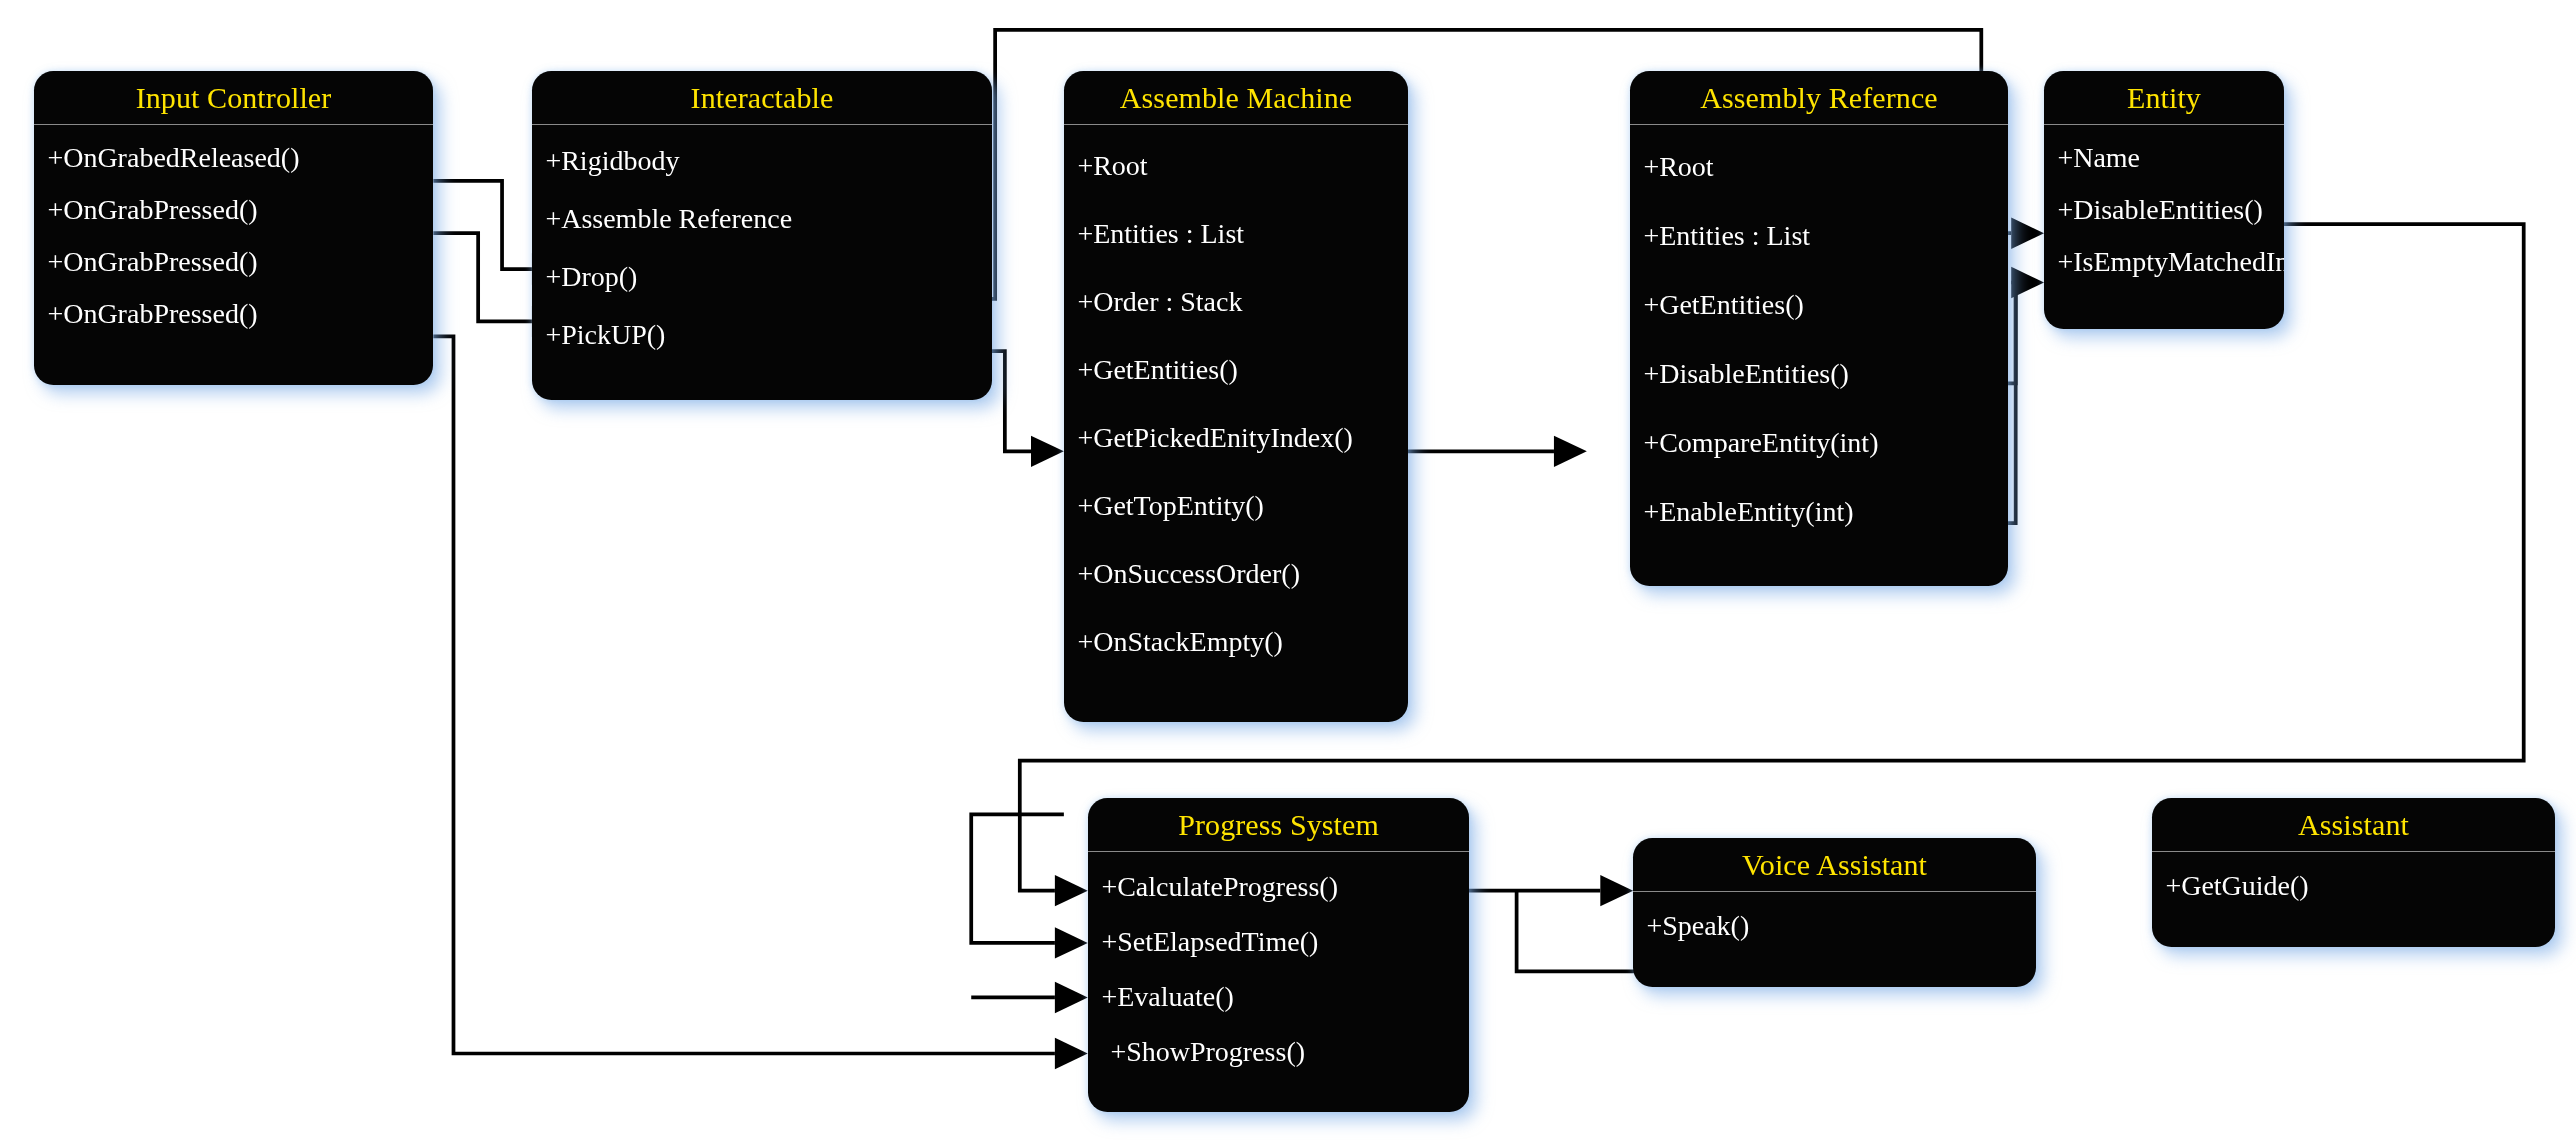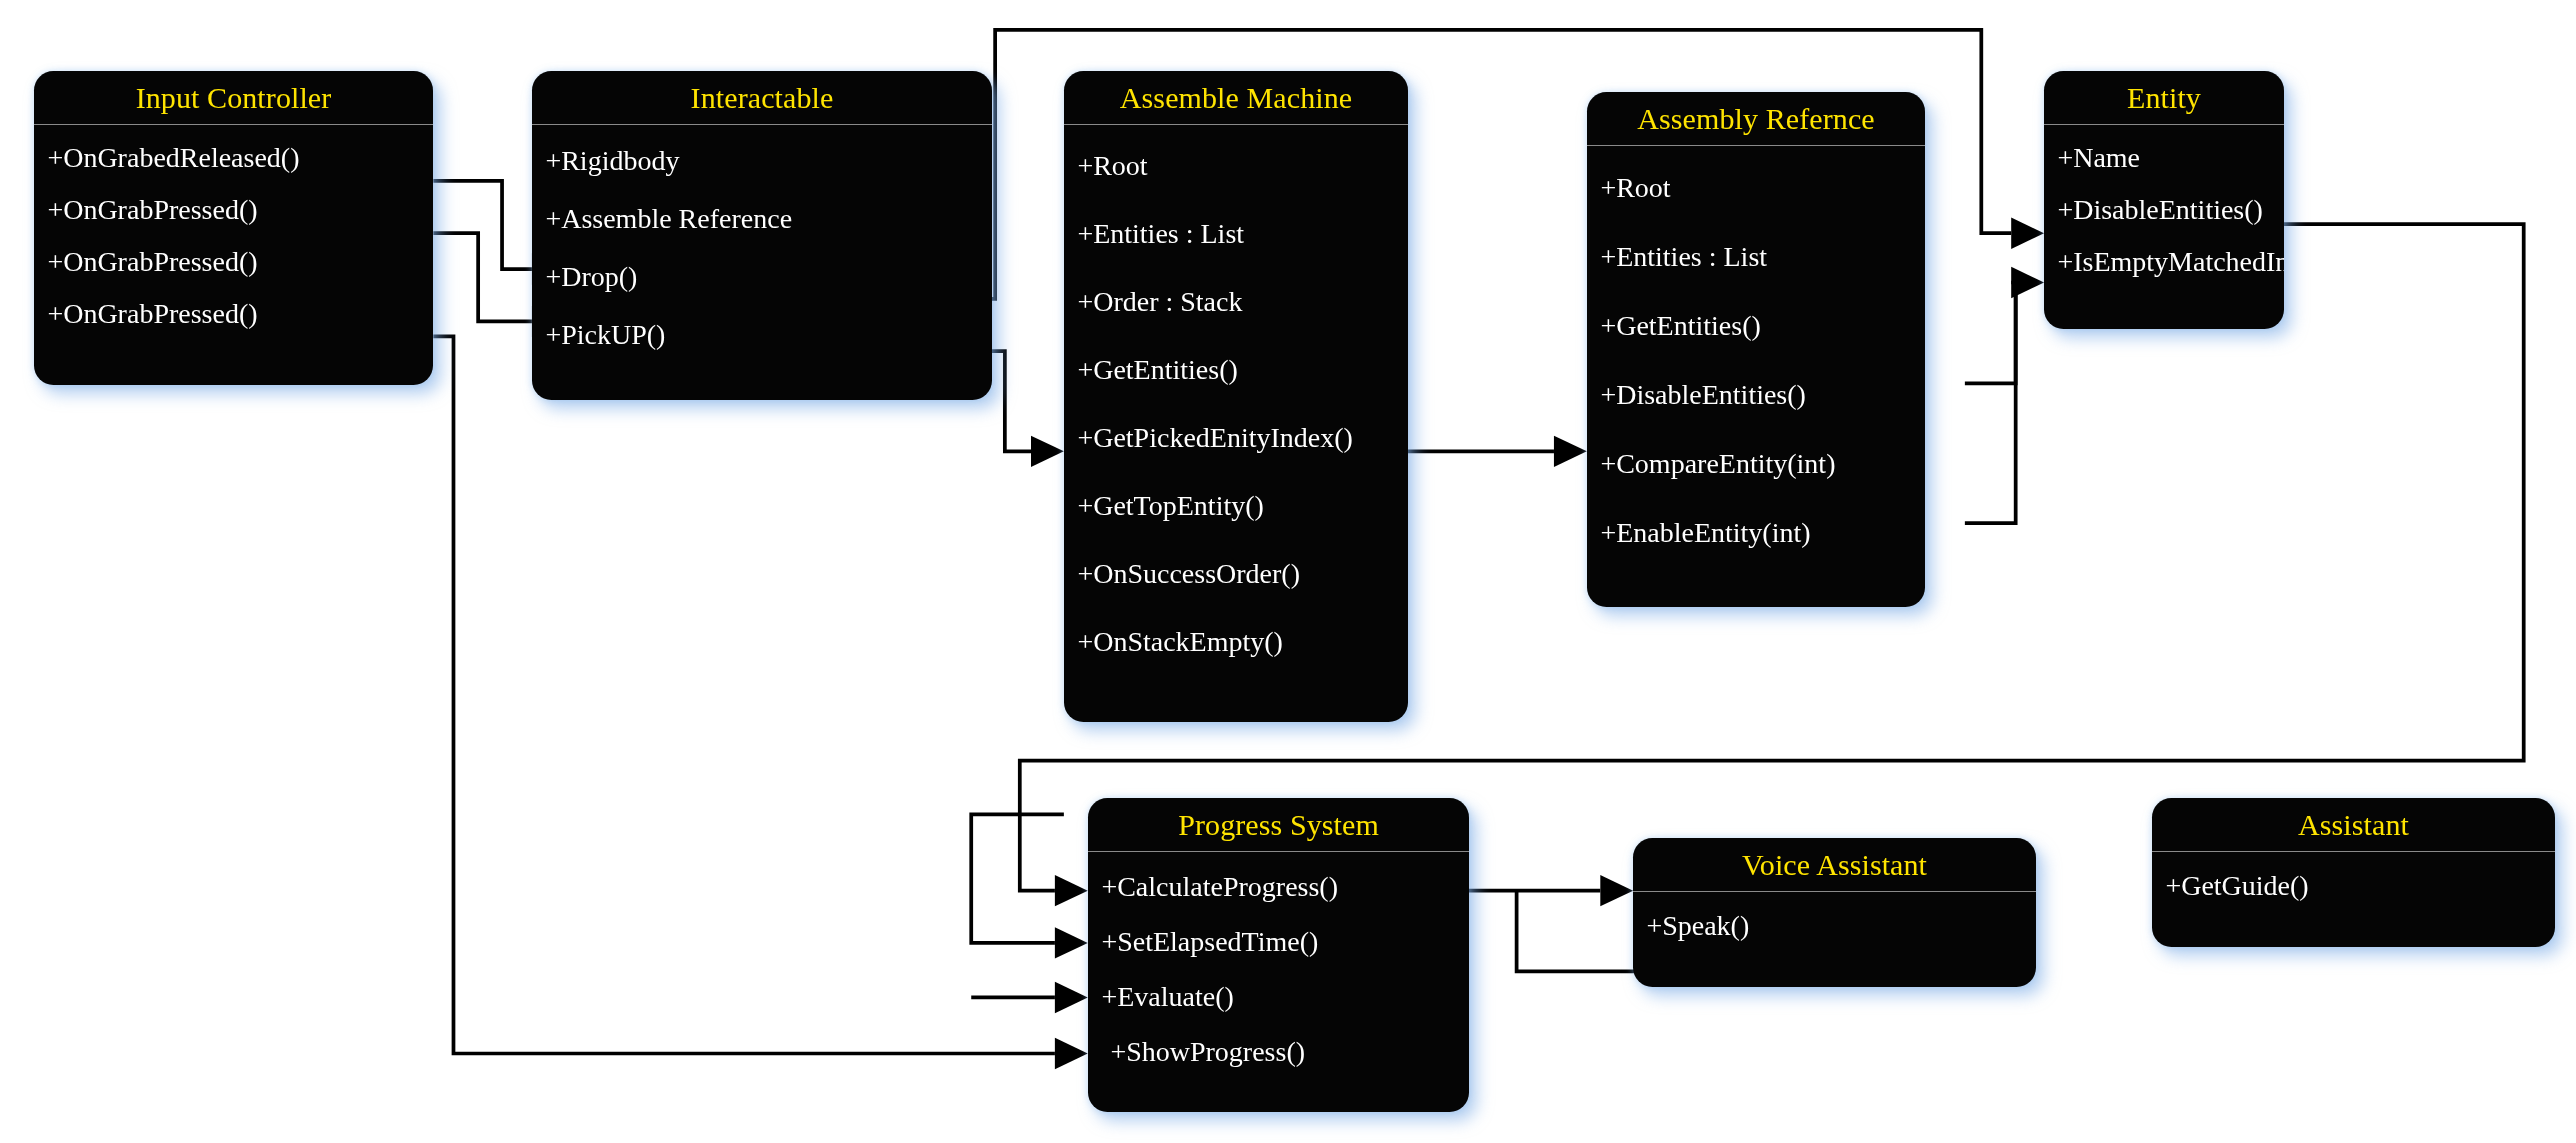--- a/index.html
+++ b/index.html
@@ -124,21 +124,21 @@
       <div class="uml-member" style="height:68px">+Entities : List</div>
       <div class="uml-member" style="height:68px">+Order : Stack</div>
       <div class="uml-member" style="height:68px">+GetEntities()</div>
       <div class="uml-member" style="height:68px">+GetPickedEnityIndex()</div>
       <div class="uml-member" style="height:68px">+GetTopEntity()</div>
       <div class="uml-member" style="height:68px">+OnSuccessOrder()</div>
       <div class="uml-member" style="height:68px">+OnStackEmpty()</div>
     </div>
   </div>
 
-  <div class="uml-class" style="left:1587px;top:71px;width:338px;height:515px;margin-top:21px;">
+  <div class="uml-class" style="left:1630px;top:71px;width:378px;height:515px;">
     <div class="uml-title">Assembly Refernce</div>
     <div class="uml-members">
       <div class="uml-member" style="height:69px">+Root</div>
       <div class="uml-member" style="height:69px">+Entities : List</div>
       <div class="uml-member" style="height:69px">+GetEntities()</div>
       <div class="uml-member" style="height:69px">+DisableEntities()</div>
       <div class="uml-member" style="height:69px">+CompareEntity(int)</div>
       <div class="uml-member" style="height:69px">+EnableEntity(int)</div>
     </div>
   </div>

